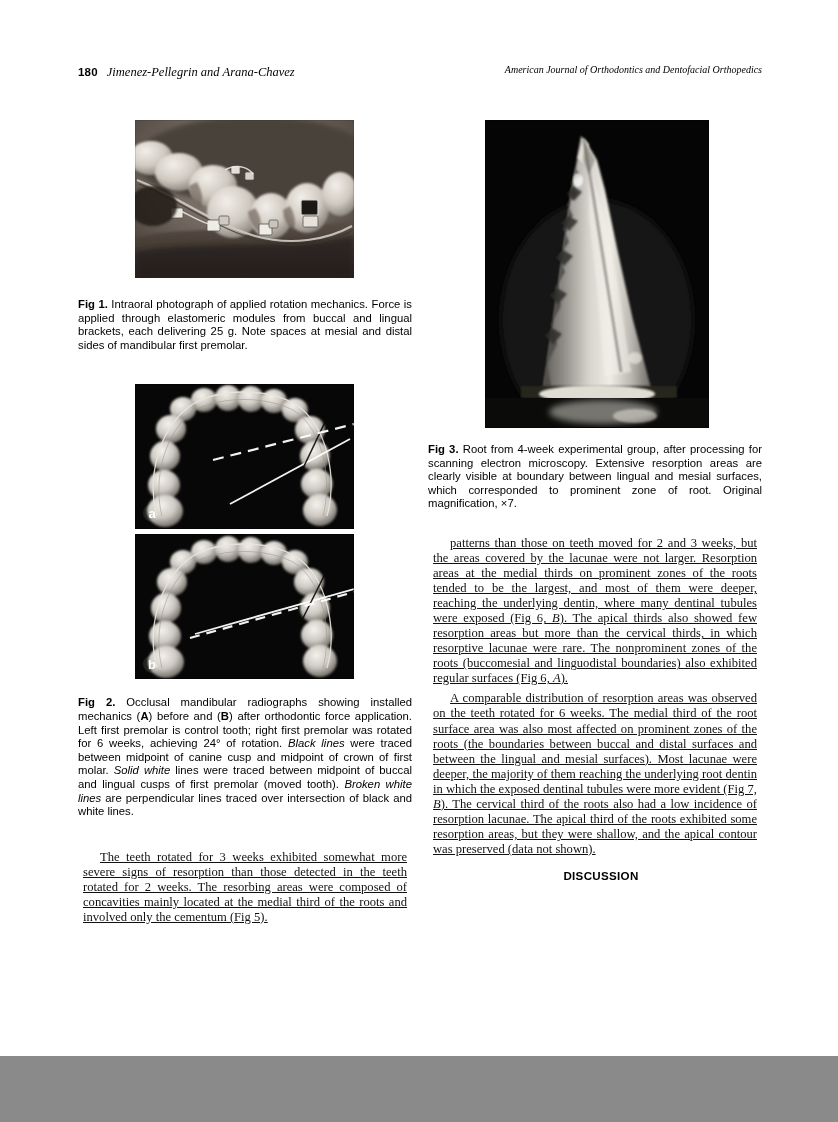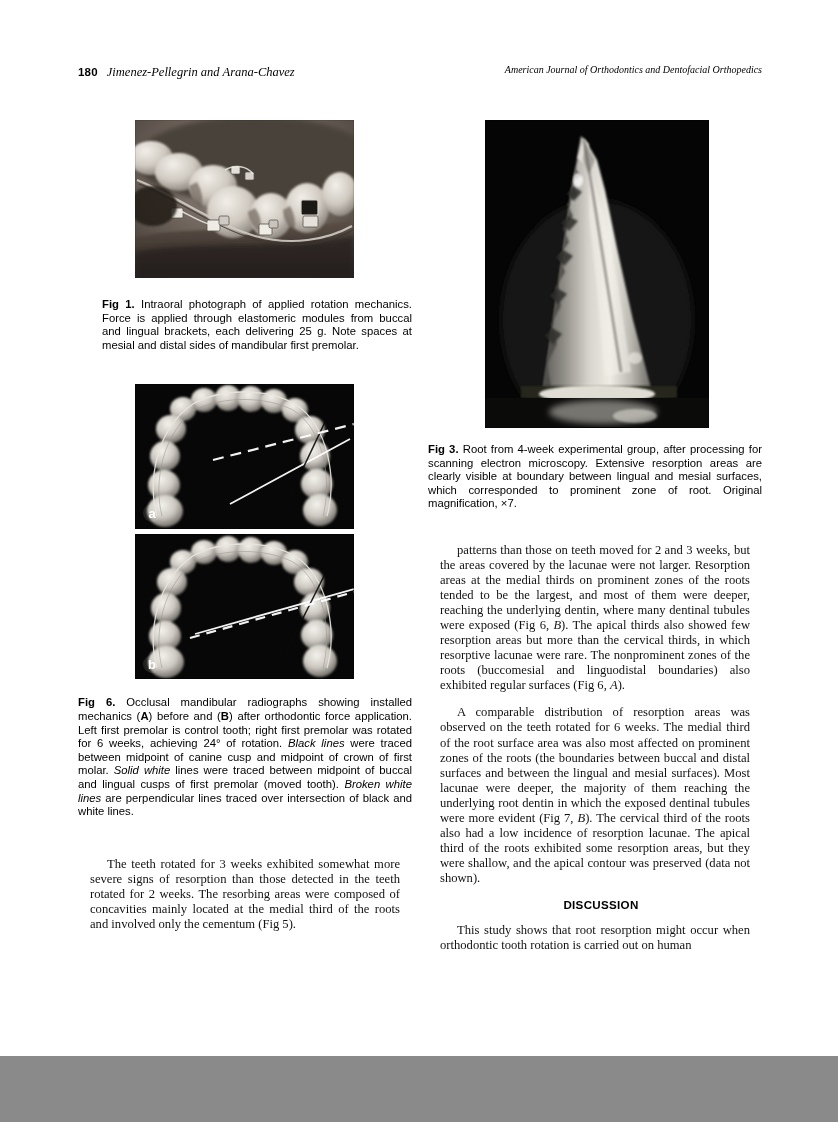--- a/index.html
+++ b/index.html
@@ -67,23 +67,24 @@
   .col-right { left: 428px; }
 
   
   .body-p {
     font-family: "Liberation Serif", serif;
     font-size: 12.6px;
     line-height: 15.05px;
     color: #111;
     text-align: justify;
     text-indent: 17px;
-    margin: 12px;
+    margin: 5px;
     -webkit-hyphens: none;
     hyphens: none;
+    text-decoration: underline;
   }
   .body-p + .body-p { margin-top: 0; }
   .body-p i { font-style: italic; }
 
   .section-head {
     font-family: "Liberation Sans", sans-serif;
     font-size: 11.6px;
     font-weight: bold;
     color: #000;
     letter-spacing: 0.3px;
@@ -110,21 +111,21 @@
   .figblock { margin: 0; }
   .figimg {
     display: block;
     background: #0b0b0b;
   }
 
   .fig1-wrap { padding-left: 57px; }
   .fig2-wrap { padding-left: 57px; }
   .fig3-wrap { padding-left: 57px; }
 
-  .cap1 { margin-top: 20px; margin-left: 24px; }
+  .cap1 { margin-top: 20px; }
   .cap2 { margin-top: 17px; }
   .cap3 { margin-top: 15px; }
 
   .gap-after-cap2 { height: 26px; }
   .gap-after-cap3 { height: 20px; }
   .gap-fig2-top { height: 32px; }
   .gap-fig2-between { height: 5px; }
 </style>
 </head>
 <body>
@@ -293,21 +294,21 @@
 
           <line x1="60" y1="100" x2="219" y2="55" stroke="#ffffff" stroke-width="1.8" opacity="0.95"></line>
           <line x1="150" y1="120" x2="190" y2="40" stroke="#0a0a0a" stroke-width="1.6" opacity="0.9"></line>
           <line x1="55" y1="104" x2="219" y2="58" stroke="#ffffff" stroke-width="2.2" stroke-dasharray="10 7" opacity="0.95"></line>
           <circle cx="17" cy="130" r="9" fill="#e9e6e0" opacity="0.12"></circle>
           <text x="17" y="135" font-family="Liberation Sans, sans-serif" font-size="13" font-weight="bold" fill="#ffffff" text-anchor="middle">b</text>
           <rect x="0" y="0" width="219" height="145" fill="none" stroke="#000" stroke-width="0.6"></rect>
         </svg>
       </div>
 
-      <p class="caption cap2"><span class="lead">Fig 6.</span>
+      <p class="caption cap2"><span class="lead">Fig 2.</span>
         <span>Occlusal mandibular radiographs showing installed mechanics (</span><b>A</b><span>) before and (</span><b>B</b><span>) after orthodontic force application. Left first premolar is control tooth; right first premolar was rotated for 6 weeks, achieving 24° of rotation. </span><i>Black lines</i><span> were traced between midpoint of canine cusp and midpoint of crown of first molar. </span><i>Solid white</i><span> lines were traced between midpoint of buccal and lingual cusps of first premolar (moved tooth). </span><i>Broken white lines</i><span> are perpendicular lines traced over intersection of black and white lines.</span>
       </p>
     </div>
 
     <div class="gap-after-cap2"></div>
 
     <p class="body-p">The teeth rotated for 3 weeks exhibited somewhat more severe signs of resorption than those detected in the teeth rotated for 2 weeks. The resorbing areas were composed of concavities mainly located at the medial third of the roots and involved only the cementum (Fig 5).</p>
   </div>
 
   <div class="col col-right">
@@ -382,16 +383,15 @@
     <div class="gap-after-cap3"></div>
 
     <p class="body-p"><span>patterns than those on teeth moved for 2 and 3 weeks, but the areas covered by the lacunae were not larger. Resorption areas at the medial thirds on prominent zones of the roots tended to be the largest, and most of them were deeper, reaching the underlying dentin, where many dentinal tubules were exposed (Fig 6, </span><i>B</i><span>). The apical thirds also showed few resorption areas but more than the cervical thirds, in which resorptive lacunae were rare. The nonprominent zones of the roots (buccomesial and linguodistal boundaries) also exhibited regular surfaces (Fig 6, </span><i>A</i><span>).</span>
     </p>
 
     <p class="body-p"><span>A comparable distribution of resorption areas was observed on the teeth rotated for 6 weeks. The medial third of the root surface area was also most affected on prominent zones of the roots (the boundaries between buccal and distal surfaces and between the lingual and mesial surfaces). Most lacunae were deeper, the majority of them reaching the underlying root dentin in which the exposed dentinal tubules were more evident (Fig 7, </span><i>B</i><span>). The cervical third of the roots also had a low incidence of resorption lacunae. The apical third of the roots exhibited some resorption areas, but they were shallow, and the apical contour was preserved (data not shown).</span>
     </p>
 
     <div class="section-head">DISCUSSION</div>
 
-    <p class="body-p">This study shows that root resorption might occur when orthodontic tooth rotation is carried out on human</p>
   </div>
 
 </div>
 
 </body></html>

